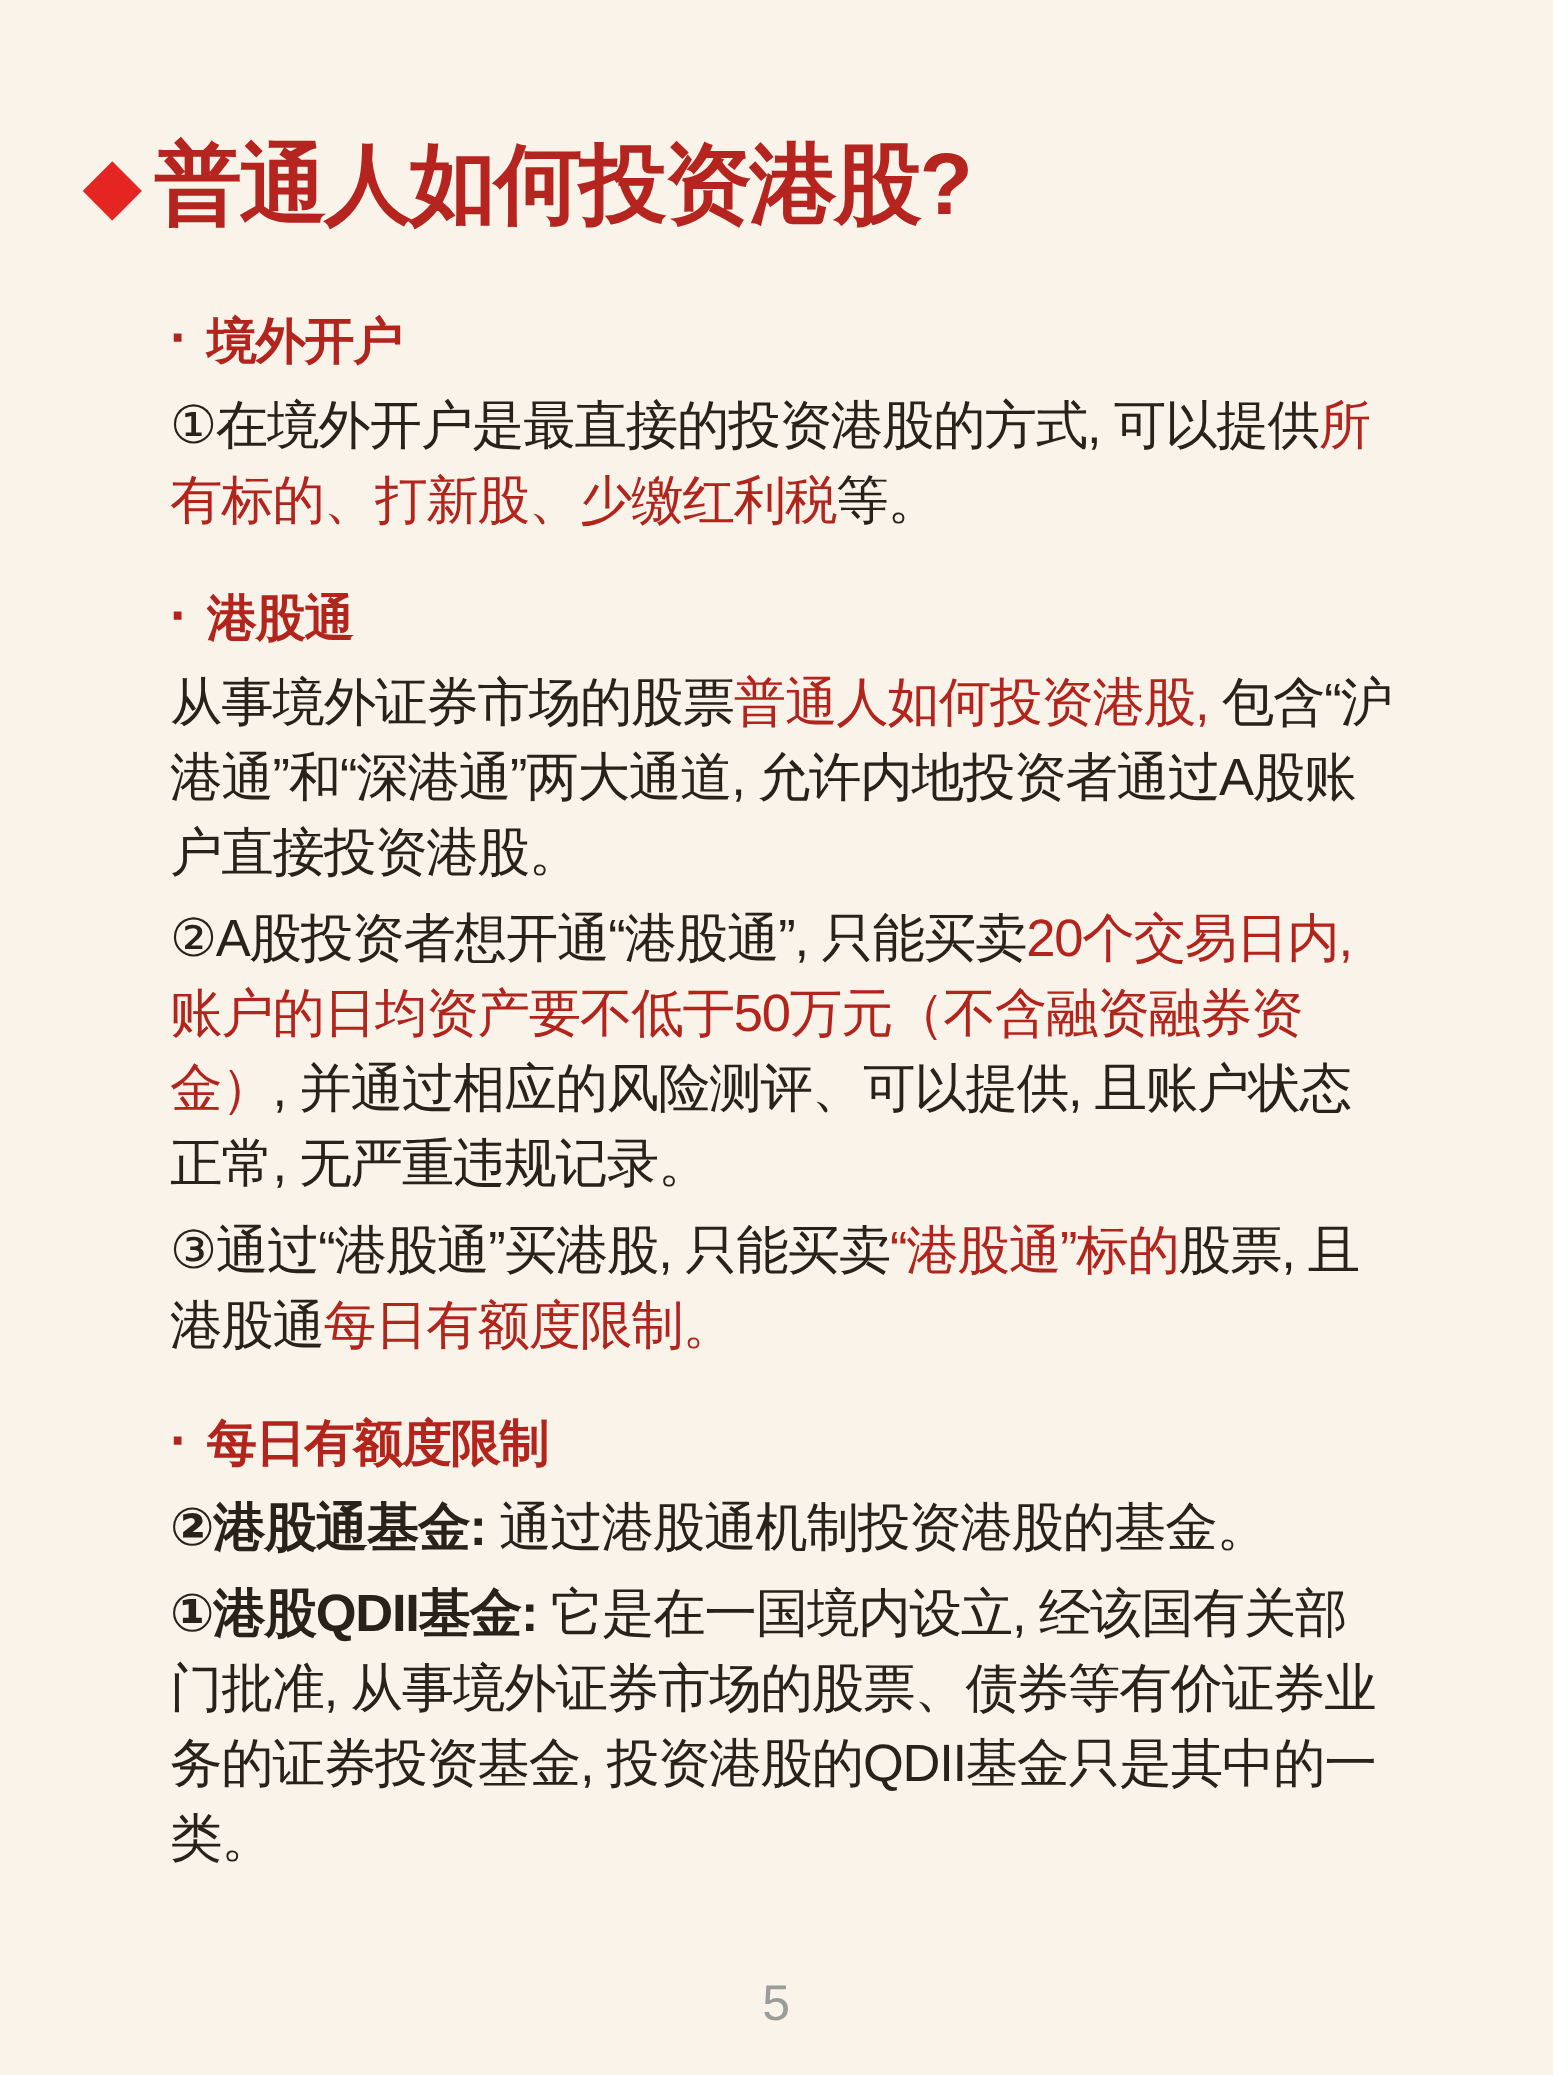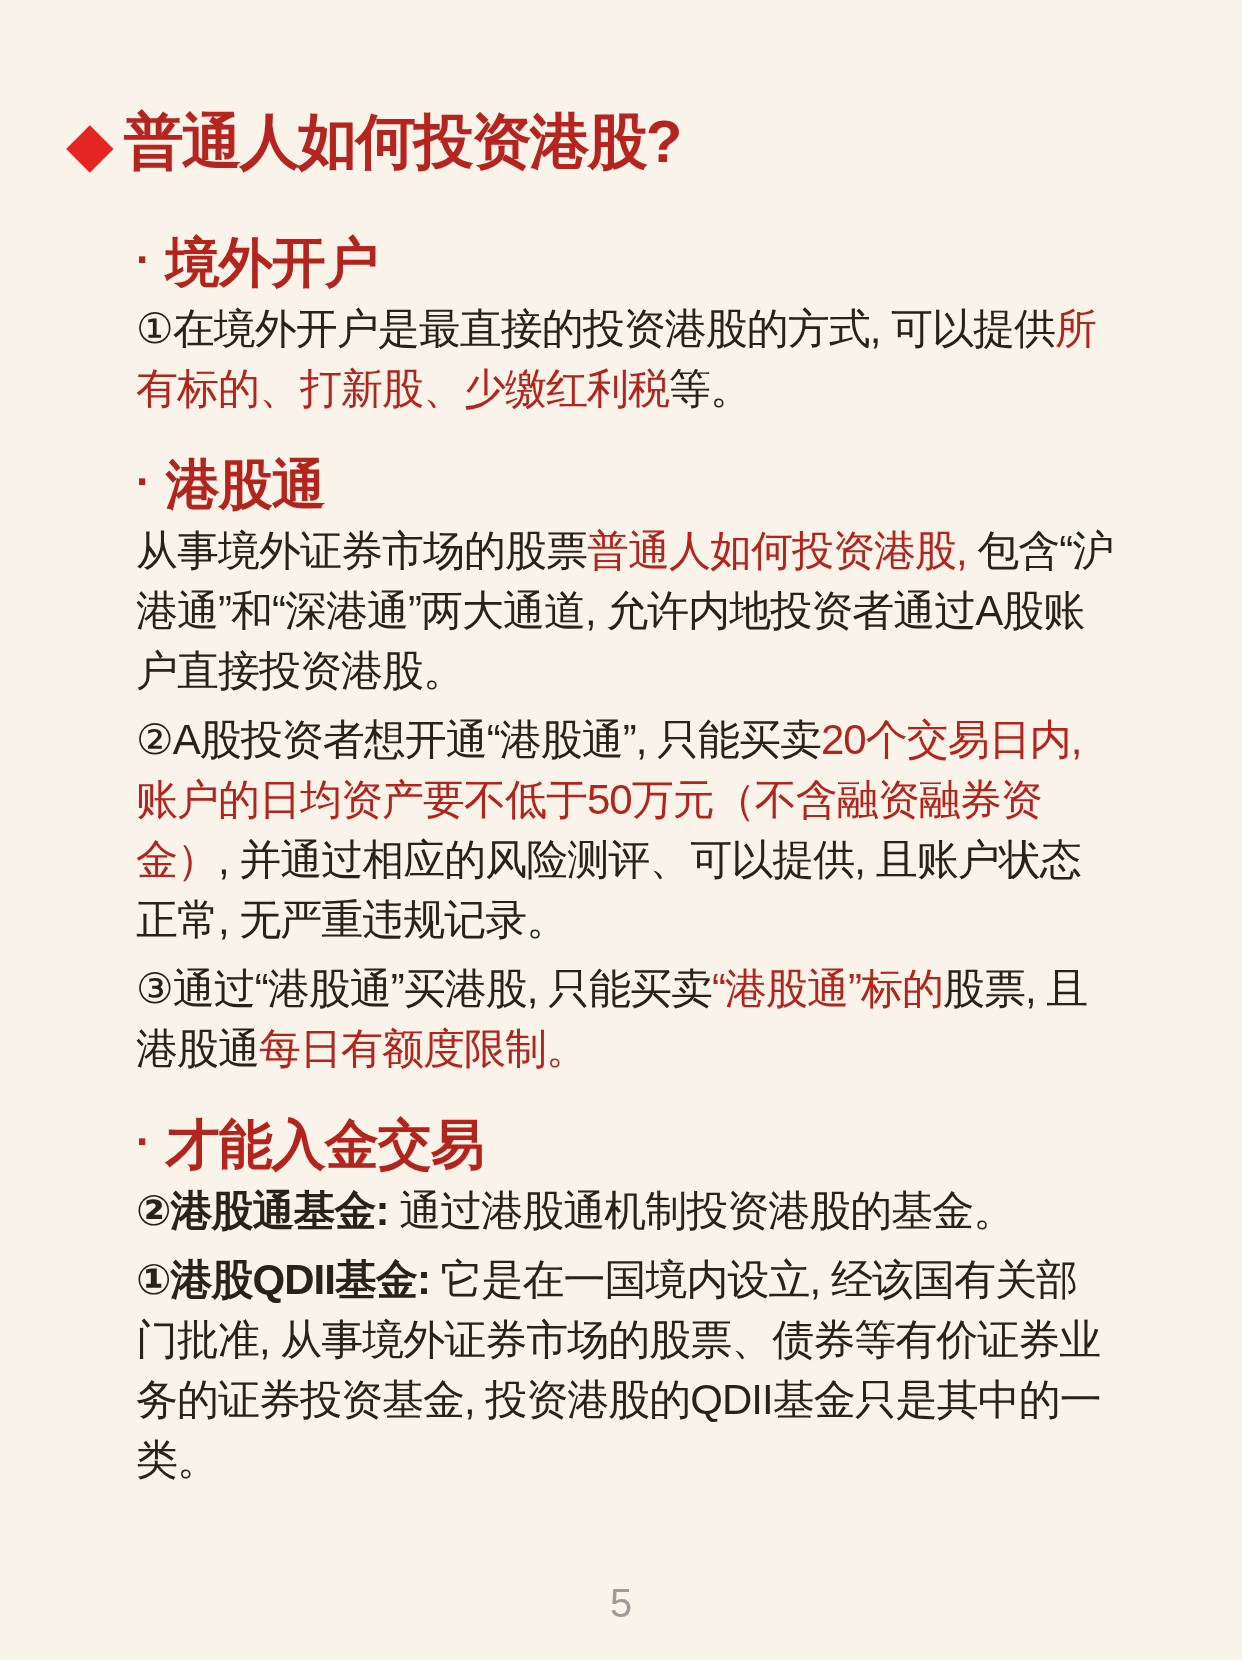--- a/index.html
+++ b/index.html
@@ -32,21 +32,21 @@
     padding:108px 60px 0 66px;
   }
   .diamond{
     color:var(--diamond-red);
     font-size:62px;
     line-height:1;
     transform:translateY(2px);
   }
   .page-title{
     margin:0;
-    font-size:60px;
+    font-size:70px;
     line-height:1.12;
     font-weight:800;
     letter-spacing:-2px;
     color:var(--title-red);
     white-space:nowrap;
   }
   
   .content{
     padding:0 128px 0 136px;
   }
@@ -64,21 +64,21 @@
   }
   .dot{
     color:var(--accent-red);
     font-size:44px;
     font-weight:900;
     line-height:1;
     transform:translateY(-2px);
   }
   .sec-title{
     color:var(--accent-red);
-    font-size:54px;
+    font-size:40px;
     font-weight:800;
     letter-spacing:-1px;
     line-height:54px;
   }
   .para{
     margin:0 0 9px 0;
     font-size:42px;
     line-height:60px;
     letter-spacing:-1px;
     font-weight:500;
@@ -123,21 +123,21 @@
           <span class="dot">·</span>
           <span class="sec-title">港股通</span>
         </div>
         <p class="para"><span class="run normal">从事境外证券市场的股票</span><span class="run red">普通人如何投资港股,</span><span class="run normal"> 包含“沪港通”和“深港通”两大通道, 允许内地投资者通过A股账户直接投资港股。</span></p>
         <p class="para"><span class="run normal">②A股投资者想开通“港股通”, 只能买卖</span><span class="run red">20个交易日内, 账户的日均资产要不低于50万元（不含融资融券资金）</span><span class="run normal">, 并通过相应的风险测评、可以提供, 且账户状态正常, 无严重违规记录。</span></p>
         <p class="para"><span class="run normal">③通过“港股通”买港股, 只能买卖</span><span class="run red">“港股通”标的</span><span class="run normal">股票, 且港股通</span><span class="run red">每日有额度限制。</span></p>
       </section>
       <section class="section">
         <div class="sec-heading">
           <span class="dot">·</span>
-          <span class="sec-title">才能入金交易</span>
+          <span class="sec-title">每日有额度限制</span>
         </div>
         <p class="para"><span class="run bold">②港股通基金: </span><span class="run normal">通过港股通机制投资港股的基金。</span></p>
         <p class="para"><span class="run bold">①港股QDII基金: </span><span class="run normal">它是在一国境内设立, 经该国有关部门批准, 从事境外证券市场的股票、债券等有价证券业务的证券投资基金, 投资港股的QDII基金只是其中的一类。</span></p>
       </section>
     </main>
 
   <footer>
     <div class="page-number">5</div>
   </footer>
 

